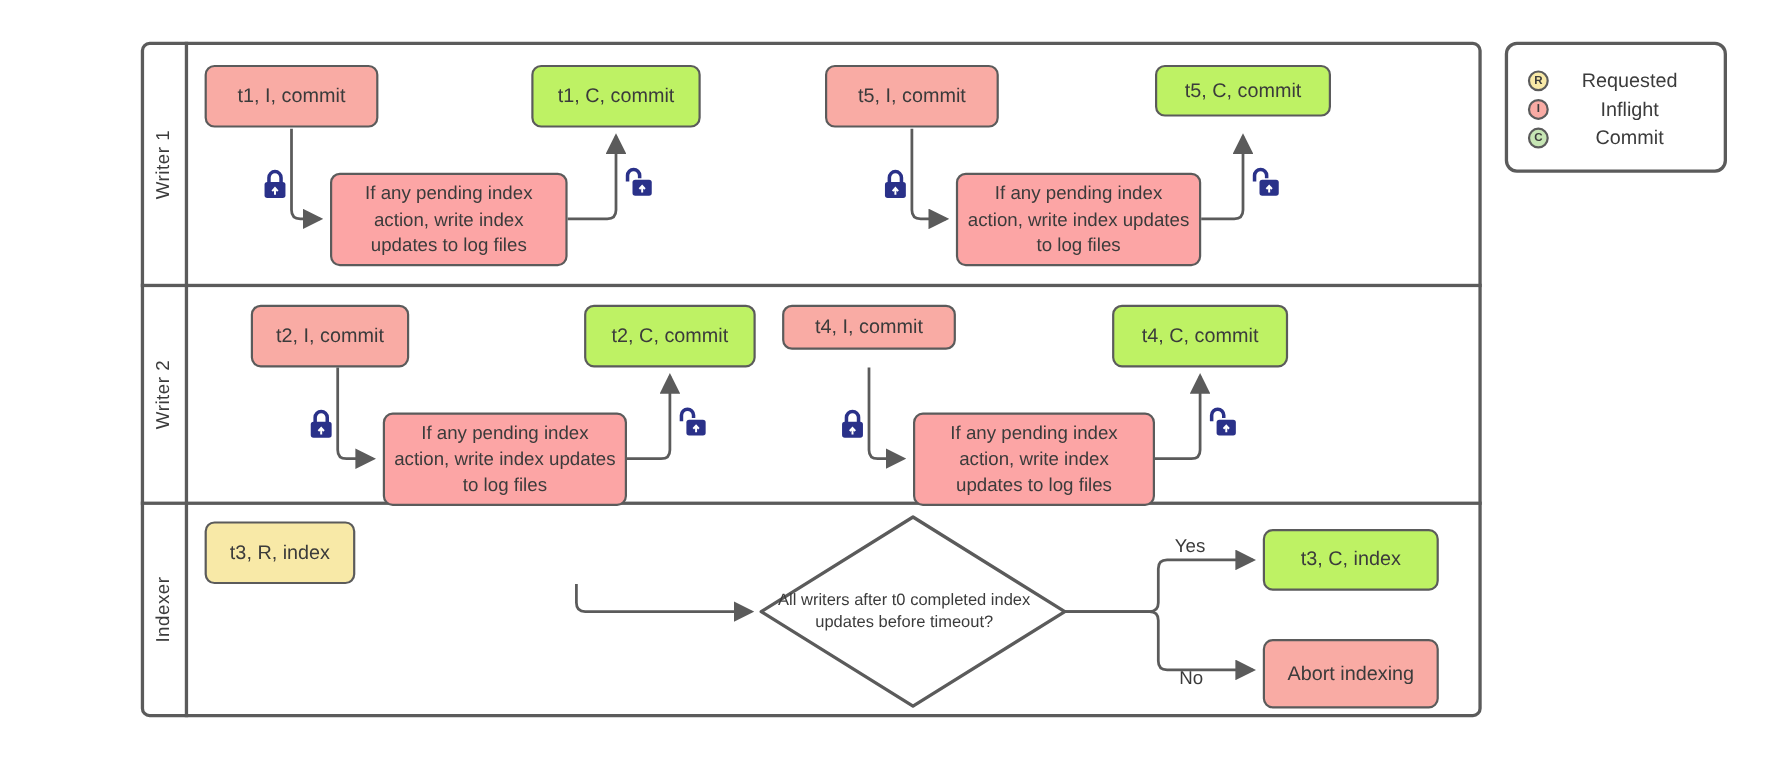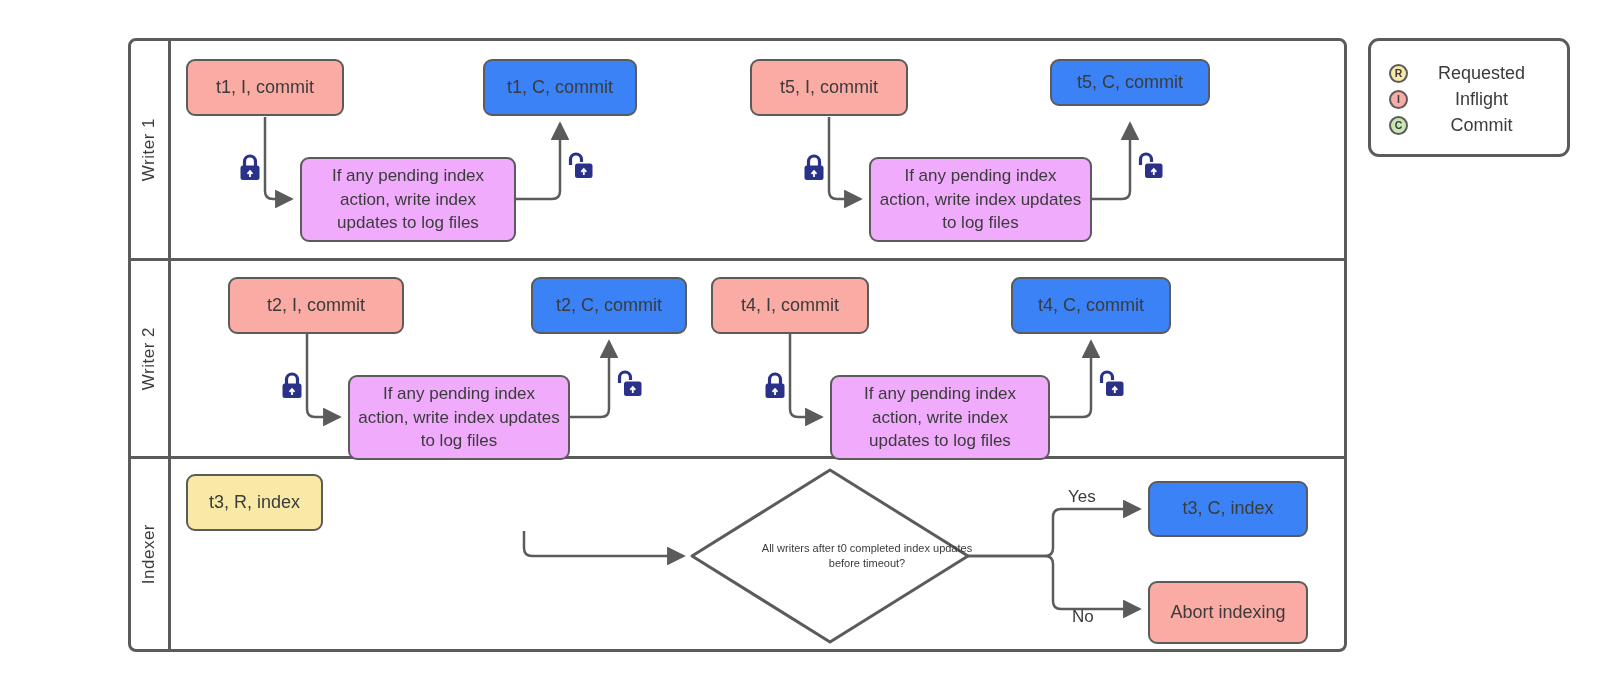--- a/index.html
+++ b/index.html
@@ -11,30 +11,30 @@
   .frame{left:128px;top:38px;width:1219px;height:614px;border:3px solid #5b5b5b;border-radius:8px;background:transparent;}
   .vdiv{left:168px;top:38px;width:3px;height:614px;background:#5b5b5b;}
   .hdiv{left:128px;width:1219px;height:3px;background:#5b5b5b;}
   .lane-cell{left:129px;width:39px;display:flex;align-items:center;justify-content:center;}
   .vtext{writing-mode:vertical-rl;transform:rotate(180deg);font-size:17px;letter-spacing:.5px;color:#3b3b3b;white-space:nowrap;}
 
   
   .node{display:flex;align-items:center;justify-content:center;text-align:center;
         border:2.5px solid #5b5b5b;border-radius:9px;font-size:18px;line-height:1.3;color:#3b3b3b;}
   .inflight{background:#f9aba4;}
-  .commit{background:#3b82f6;}
+  .commit{background:#bef264;}
   .requested{background:#f8e9a7;}
-  .process{background:#f0abfc;font-size:17px;line-height:1.38;padding:4px 8px;}
+  .process{background:#fca5a5;font-size:17px;line-height:1.38;padding:4px 8px;}
 
   
   .edges{left:0;top:0;width:1609px;height:700px;pointer-events:none;}
   .edges path.conn{fill:none;stroke:#5b5b5b;stroke-width:2.5px;}
   .edges polygon.diamond{fill:#ffffff;stroke:#5b5b5b;stroke-width:3px;stroke-linejoin:round;}
 
-  .decision-text{left:732px;top:480px;width:252px;height:152px;display:flex;align-items:center;justify-content:flex-end;text-align:center;font-size:11px;line-height:1.35;}
+  .decision-text{left:705px;top:480px;width:252px;height:152px;display:flex;align-items:center;justify-content:flex-start;text-align:center;font-size:15px;line-height:1.35;}
   .decision-text span{display:block;width:234px;}
 
   .edge-label{font-size:17px;color:#3b3b3b;}
 
   
   .legend{left:1368px;top:38px;width:202px;height:119px;border:3px solid #5b5b5b;border-radius:11px;background:#ffffff;padding:19px 12px 0 18px;}
   .legend-row{display:flex;align-items:center;height:26px;}
   .legend-sym{width:19px;height:19px;border:2px solid #5b5b5b;border-radius:50%;display:flex;align-items:center;justify-content:center;
               font-size:10.5px;font-weight:bold;color:#3b3b3b;flex:0 0 auto;box-sizing:border-box;}
   .sym-requested{background:#f8e9a7;}
@@ -84,24 +84,24 @@
     <span class="vtext">Indexer</span>
   </div>
 
   <div class="abs node inflight" style="left:186px;top:59px;width:158px;height:57px;">t1, I, commit</div>
   <div class="abs node commit" style="left:483px;top:59px;width:154px;height:57px;">t1, C, commit</div>
   <div class="abs node process" style="left:300px;top:157px;width:216px;height:85px;">If any pending index action, write index updates to log files</div>
   <div class="abs node inflight" style="left:750px;top:59px;width:158px;height:57px;">t5, I, commit</div>
   <div class="abs node commit" style="left:1050px;top:59px;width:160px;height:47px;">t5, C, commit</div>
   <div class="abs node process" style="left:869px;top:157px;width:223px;height:85px;">If any pending index action, write index updates to log files</div>
 
-  <div class="abs node inflight" style="left:228px;top:277px;width:176px;height:57px;">t2, I, commit</div>
+  <div class="abs node inflight" style="left:228px;top:277px;width:144px;height:57px;">t2, I, commit</div>
   <div class="abs node commit" style="left:531px;top:277px;width:156px;height:57px;">t2, C, commit</div>
   <div class="abs node process" style="left:348px;top:375px;width:222px;height:85px;">If any pending index action, write index updates to log files</div>
-  <div class="abs node inflight" style="left:711px;top:277px;width:158px;height:57px;">t4, I, commit</div>
+  <div class="abs node inflight" style="left:711px;top:277px;width:158px;height:41px;">t4, I, commit</div>
   <div class="abs node commit" style="left:1011px;top:277px;width:160px;height:57px;">t4, C, commit</div>
   <div class="abs node process" style="left:830px;top:375px;width:220px;height:85px;">If any pending index action, write index updates to log files</div>
 
   <div class="abs node requested" style="left:186px;top:474px;width:137px;height:57px;">t3, R, index</div>
   <div class="abs decision-text">
       <span>All writers after t0 completed index updates before timeout?</span>
     </div>
   <div class="abs edge-label" style="left:1068px;top:487px;width:44px;">Yes</div>
   <div class="abs edge-label" style="left:1072px;top:607px;width:40px;">No</div>
   <div class="abs node commit" style="left:1148px;top:481px;width:160px;height:56px;">t3, C, index</div>

